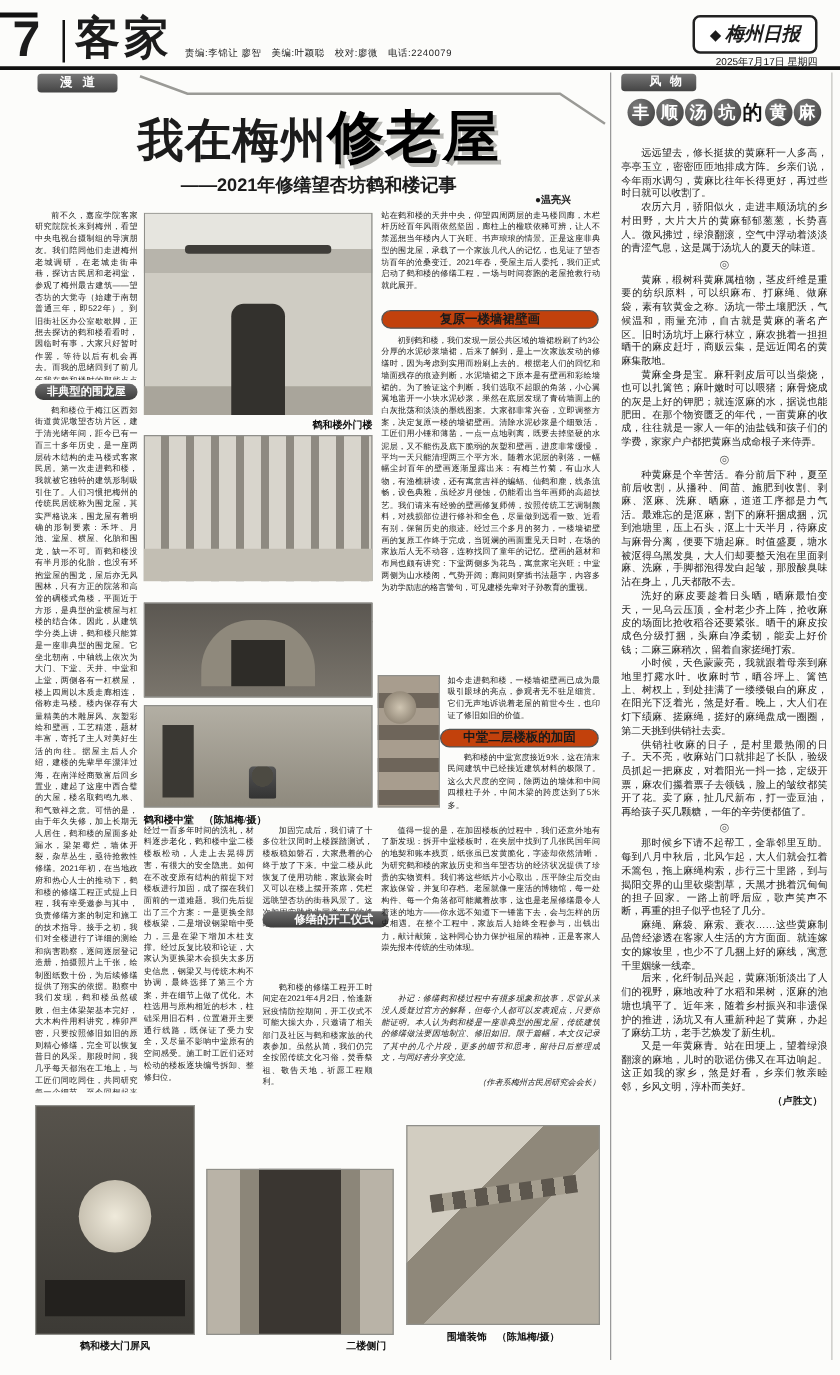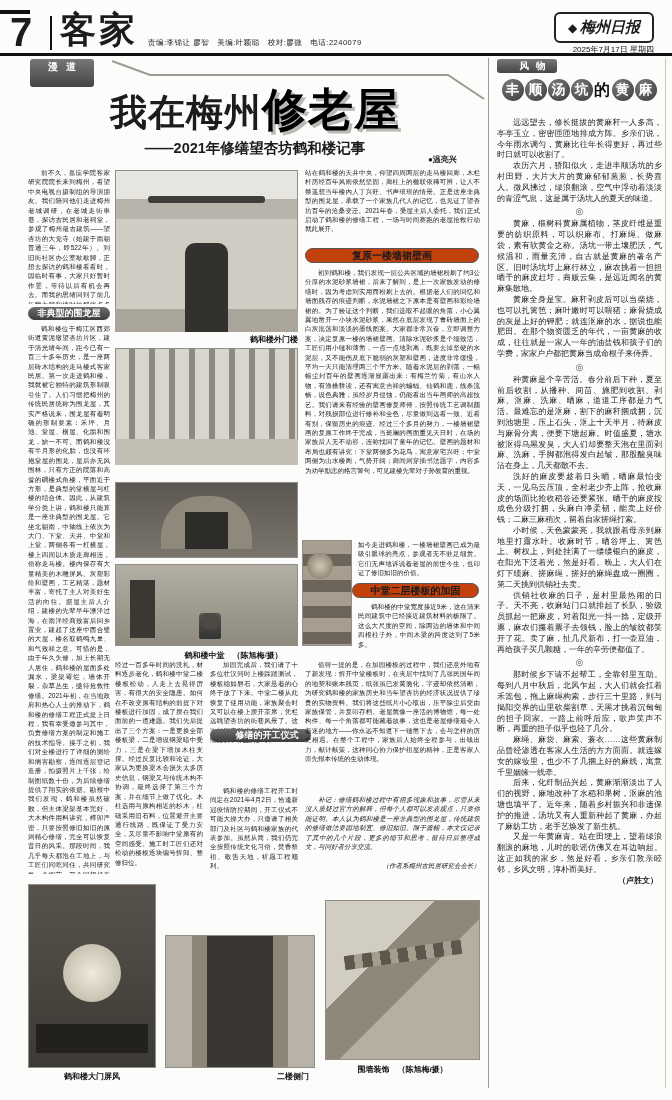--- a/index.html
+++ b/index.html
@@ -15,21 +15,21 @@
             display:flex;align-items:center;justify-content:center;gap:3px;background:#fff;}
   .mast-ico{font-size:12px;line-height:12px;}
   .mast-txt{font-family:"Liberation Serif",serif;font-style:italic;font-weight:bold;font-size:15px;white-space:nowrap;}
   .dateline{position:absolute;right:18px;top:44px;font-size:8px;color:#111;}
   .head-rule{position:absolute;left:0;top:53px;width:672px;height:2.5px;background:#111;}
   
   .vdiv{position:absolute;left:488px;top:58px;width:1px;height:1030px;background:#999;}
   .redge{position:absolute;left:665px;top:58px;width:1px;height:1030px;background:#c4c4c0;}
   .tag{position:absolute;background:linear-gradient(#777,#444);color:#fff;border-radius:3px;
        font-weight:bold;text-align:center;}
-  .tag-main{left:30px;top:59px;width:64px;height:28px;font-size:10px;line-height:15px;letter-spacing:8px;padding-left:8px;box-sizing:border-box;}
+  .tag-main{left:30px;top:59px;width:64px;height:15px;font-size:10px;line-height:15px;letter-spacing:8px;padding-left:8px;box-sizing:border-box;}
   .tag-side{left:497px;top:59px;width:60px;height:14px;font-size:9.5px;line-height:14px;letter-spacing:7px;padding-left:18px;box-sizing:border-box;}
   .decor-svg{position:absolute;left:0;top:0;pointer-events:none;}
   
   .headline{position:absolute;left:30px;top:80px;width:450px;height:56px;text-align:center;white-space:nowrap;}
   .hl-n{font-size:37px;font-weight:900;letter-spacing:1px;}
   .hl-f{font-size:45px;font-weight:900;letter-spacing:1px;color:#000;
         text-shadow:3px 3px 0 #b9b9b5, -1px -1px 0 #fff;}
   .subtitle{position:absolute;left:30px;top:139px;width:450px;text-align:center;font-size:14.5px;font-weight:bold;}
   .byline{position:absolute;left:428px;top:154px;font-size:8px;font-weight:bold;}
   
@@ -128,21 +128,21 @@
     <div class="arch"></div>
     <div class="dark"></div>
   </div>
   <div class="ph ph-court" style="left:115px;top:564px;width:183px;height:82px;">
     <div class="door"></div>
     <div class="plant"></div>
   </div>
   <div class="ph ph-logs" style="left:302px;top:540px;width:50px;height:106px;">
     <div class="end"></div>
   </div>
-  <div class="cap" style="left:115px;top:650px;width:237px;text-align:center;font-family:Liberation Serif, serif;">鹤和楼中堂　（陈旭梅/摄）</div>
+  <div class="cap" style="left:115px;top:650px;width:237px;text-align:left;font-family:Liberation Serif, serif;">鹤和楼中堂　（陈旭梅/摄）</div>
 
   <div class="tb noind" style="left:305px;top:168px;width:175px;height:76px;">站在鹤和楼的天井中央，仰望四周两层的走马楼回廊，木栏杆历经百年风雨依然坚固，廊柱上的楹联依稀可辨，让人不禁遥想当年楼内人丁兴旺、书声琅琅的情景。正是这座非典型的围龙屋，承载了一个家族几代人的记忆，也见证了望杏坊百年的沧桑变迁。2021年春，受屋主后人委托，我们正式启动了鹤和楼的修缮工程，一场与时间赛跑的老屋抢救行动就此展开。</div>
   <div class="h-line" style="left:305px;top:248px;width:172px;">复原一楼墙裙壁画</div>
   <div class="tb" style="left:305px;top:268px;width:175px;height:266px;">初到鹤和楼，我们发现一层公共区域的墙裙粉刷了约3公分厚的水泥砂浆墙裙，后来了解到，是上一次家族发动的修缮时，因为考虑到实用而粉刷上去的。根据老人们的回忆和墙面残存的痕迹判断，水泥墙裙之下原本是有壁画和彩绘墙裙的。为了验证这个判断，我们选取不起眼的角落，小心翼翼地凿开一小块水泥砂浆，果然在底层发现了青砖墙面上的白灰批荡和淡淡的墨线图案。大家都非常兴奋，立即调整方案，决定复原一楼的墙裙壁画。清除水泥砂浆是个细致活，工匠们用小锤和薄凿，一点一点地剥离，既要去掉坚硬的水泥层，又不能伤及底下脆弱的灰塑和壁画，进度非常缓慢，平均一天只能清理两三个平方米。随着水泥层的剥落，一幅幅尘封百年的壁画逐渐显露出来：有梅兰竹菊，有山水人物，有渔樵耕读，还有寓意吉祥的蝙蝠、仙鹤和鹿，线条流畅，设色典雅，虽经岁月侵蚀，仍能看出当年画师的高超技艺。我们请来有经验的壁画修复师傅，按照传统工艺调制颜料，对残损部位进行修补和全色，尽量做到远看一致、近看有别，保留历史的痕迹。经过三个多月的努力，一楼墙裙壁画的复原工作终于完成，当斑斓的画面重见天日时，在场的家族后人无不动容，连称找回了童年的记忆。壁画的题材和布局也颇有讲究：下堂两侧多为花鸟，寓意家宅兴旺；中堂两侧为山水楼阁，气势开阔；廊间则穿插书法题字，内容多为劝学励志的格言警句，可见建楼先辈对子孙教育的重视。</div>
   <div class="tb noind" style="left:358px;top:540px;width:122px;height:38px;">如今走进鹤和楼，一楼墙裙壁画已成为最吸引眼球的亮点，参观者无不驻足细赏。它们无声地诉说着老屋的前世今生，也印证了修旧如旧的价值。</div>
   <div class="h-line" style="left:352px;top:583px;width:125px;">中堂二层楼板的加固</div>
   <div class="tb" style="left:358px;top:602px;width:122px;height:50px;">鹤和楼的中堂宽度接近9米，这在清末民间建筑中已经接近建筑材料的极限了。这么大尺度的空间，除两边的墙体和中间四根柱子外，中间木梁的跨度达到了5米多。</div>
 
   <div class="tb noind" style="left:115px;top:660px;width:88px;height:213px;">经过一百多年时间的洗礼，材料逐步老化，鹤和楼中堂二楼楼板松动，人走上去晃得厉害，有很大的安全隐患。如何在不改变原有结构的前提下对楼板进行加固，成了摆在我们面前的一道难题。我们先后提出了三个方案：一是更换全部楼板梁，二是增设钢梁暗中受力，三是在梁下增加木柱支撑。经过反复比较和论证，大家认为更换梁木会损失太多历史信息，钢梁又与传统木构不协调，最终选择了第三个方案，并在细节上做了优化。木柱选用与原构相近的杉木，柱础采用旧石料，位置避开主要通行线路，既保证了受力安全，又尽量不影响中堂原有的空间感受。施工时工匠们还对松动的楼板逐块编号拆卸、整修归位。</div>
   <div class="tb" style="left:210px;top:660px;width:88px;height:104px;">加固完成后，我们请了十多位壮汉同时上楼踩踏测试，楼板稳如磐石，大家悬着的心终于放了下来。中堂二楼从此恢复了使用功能，家族聚会时又可以在楼上摆开茶席，凭栏远眺望杏坊的街巷风景了。这次加固实践也为同类老屋的修缮提供了有益的参考。</div>

